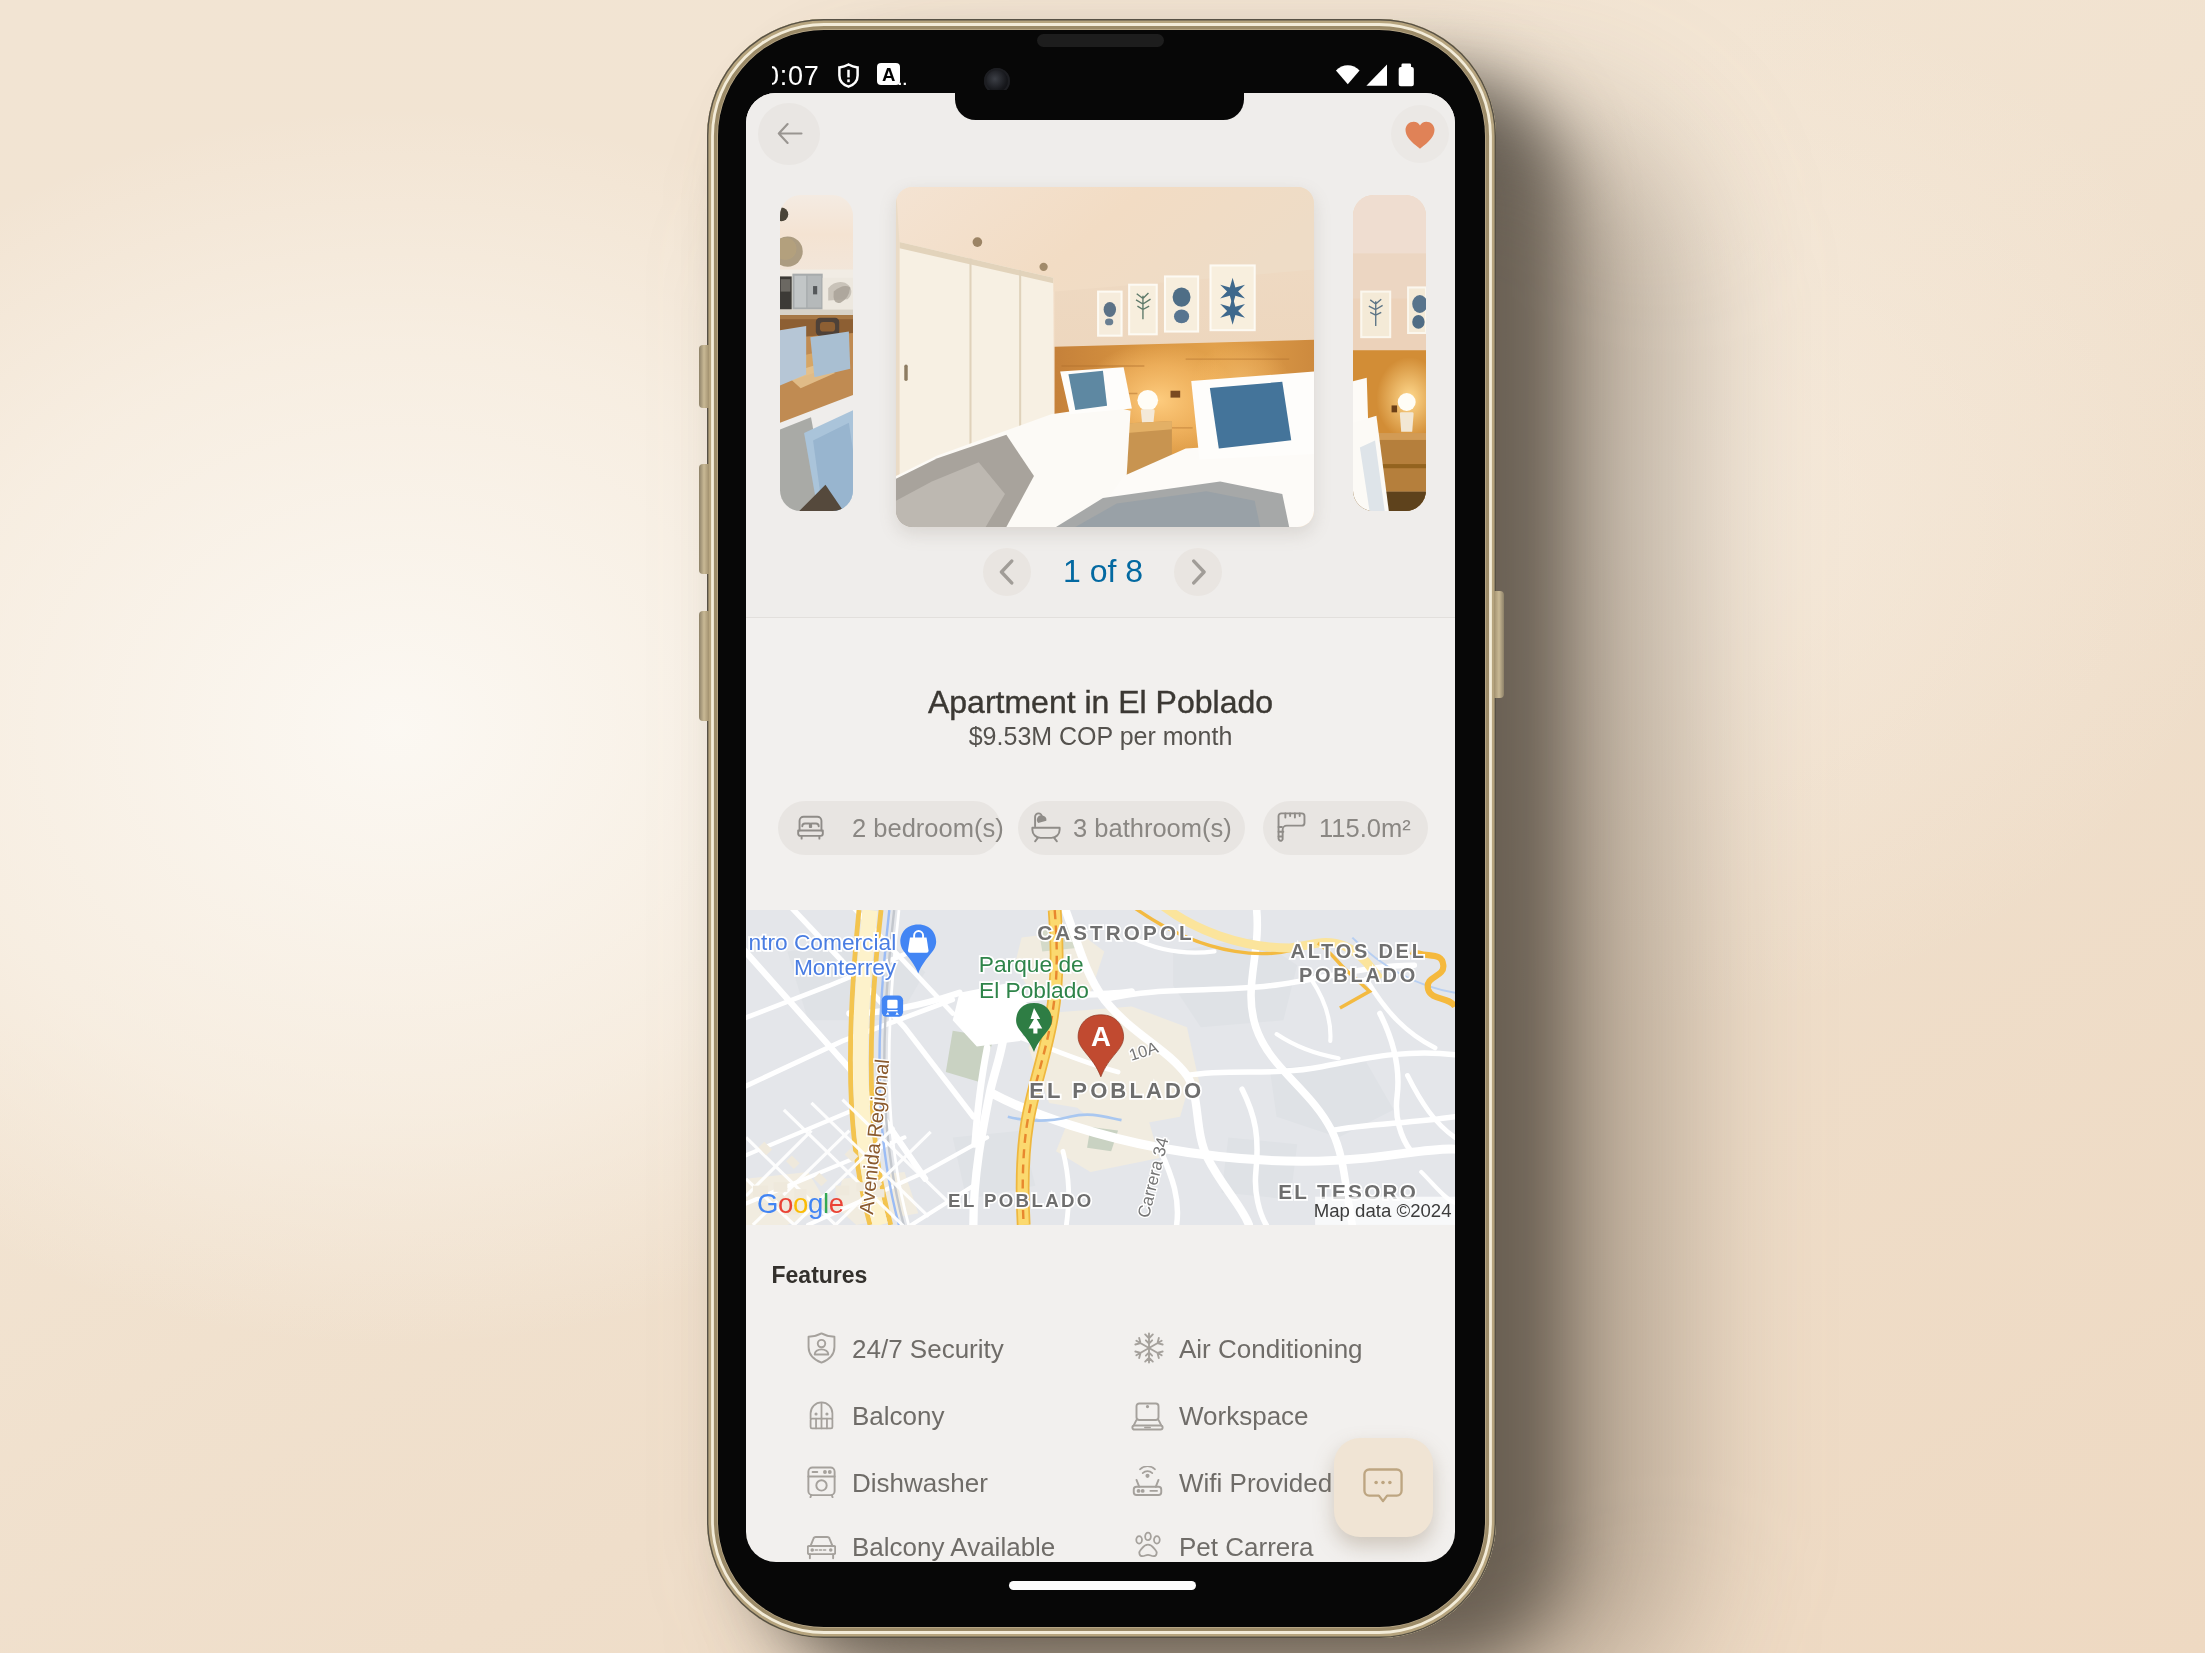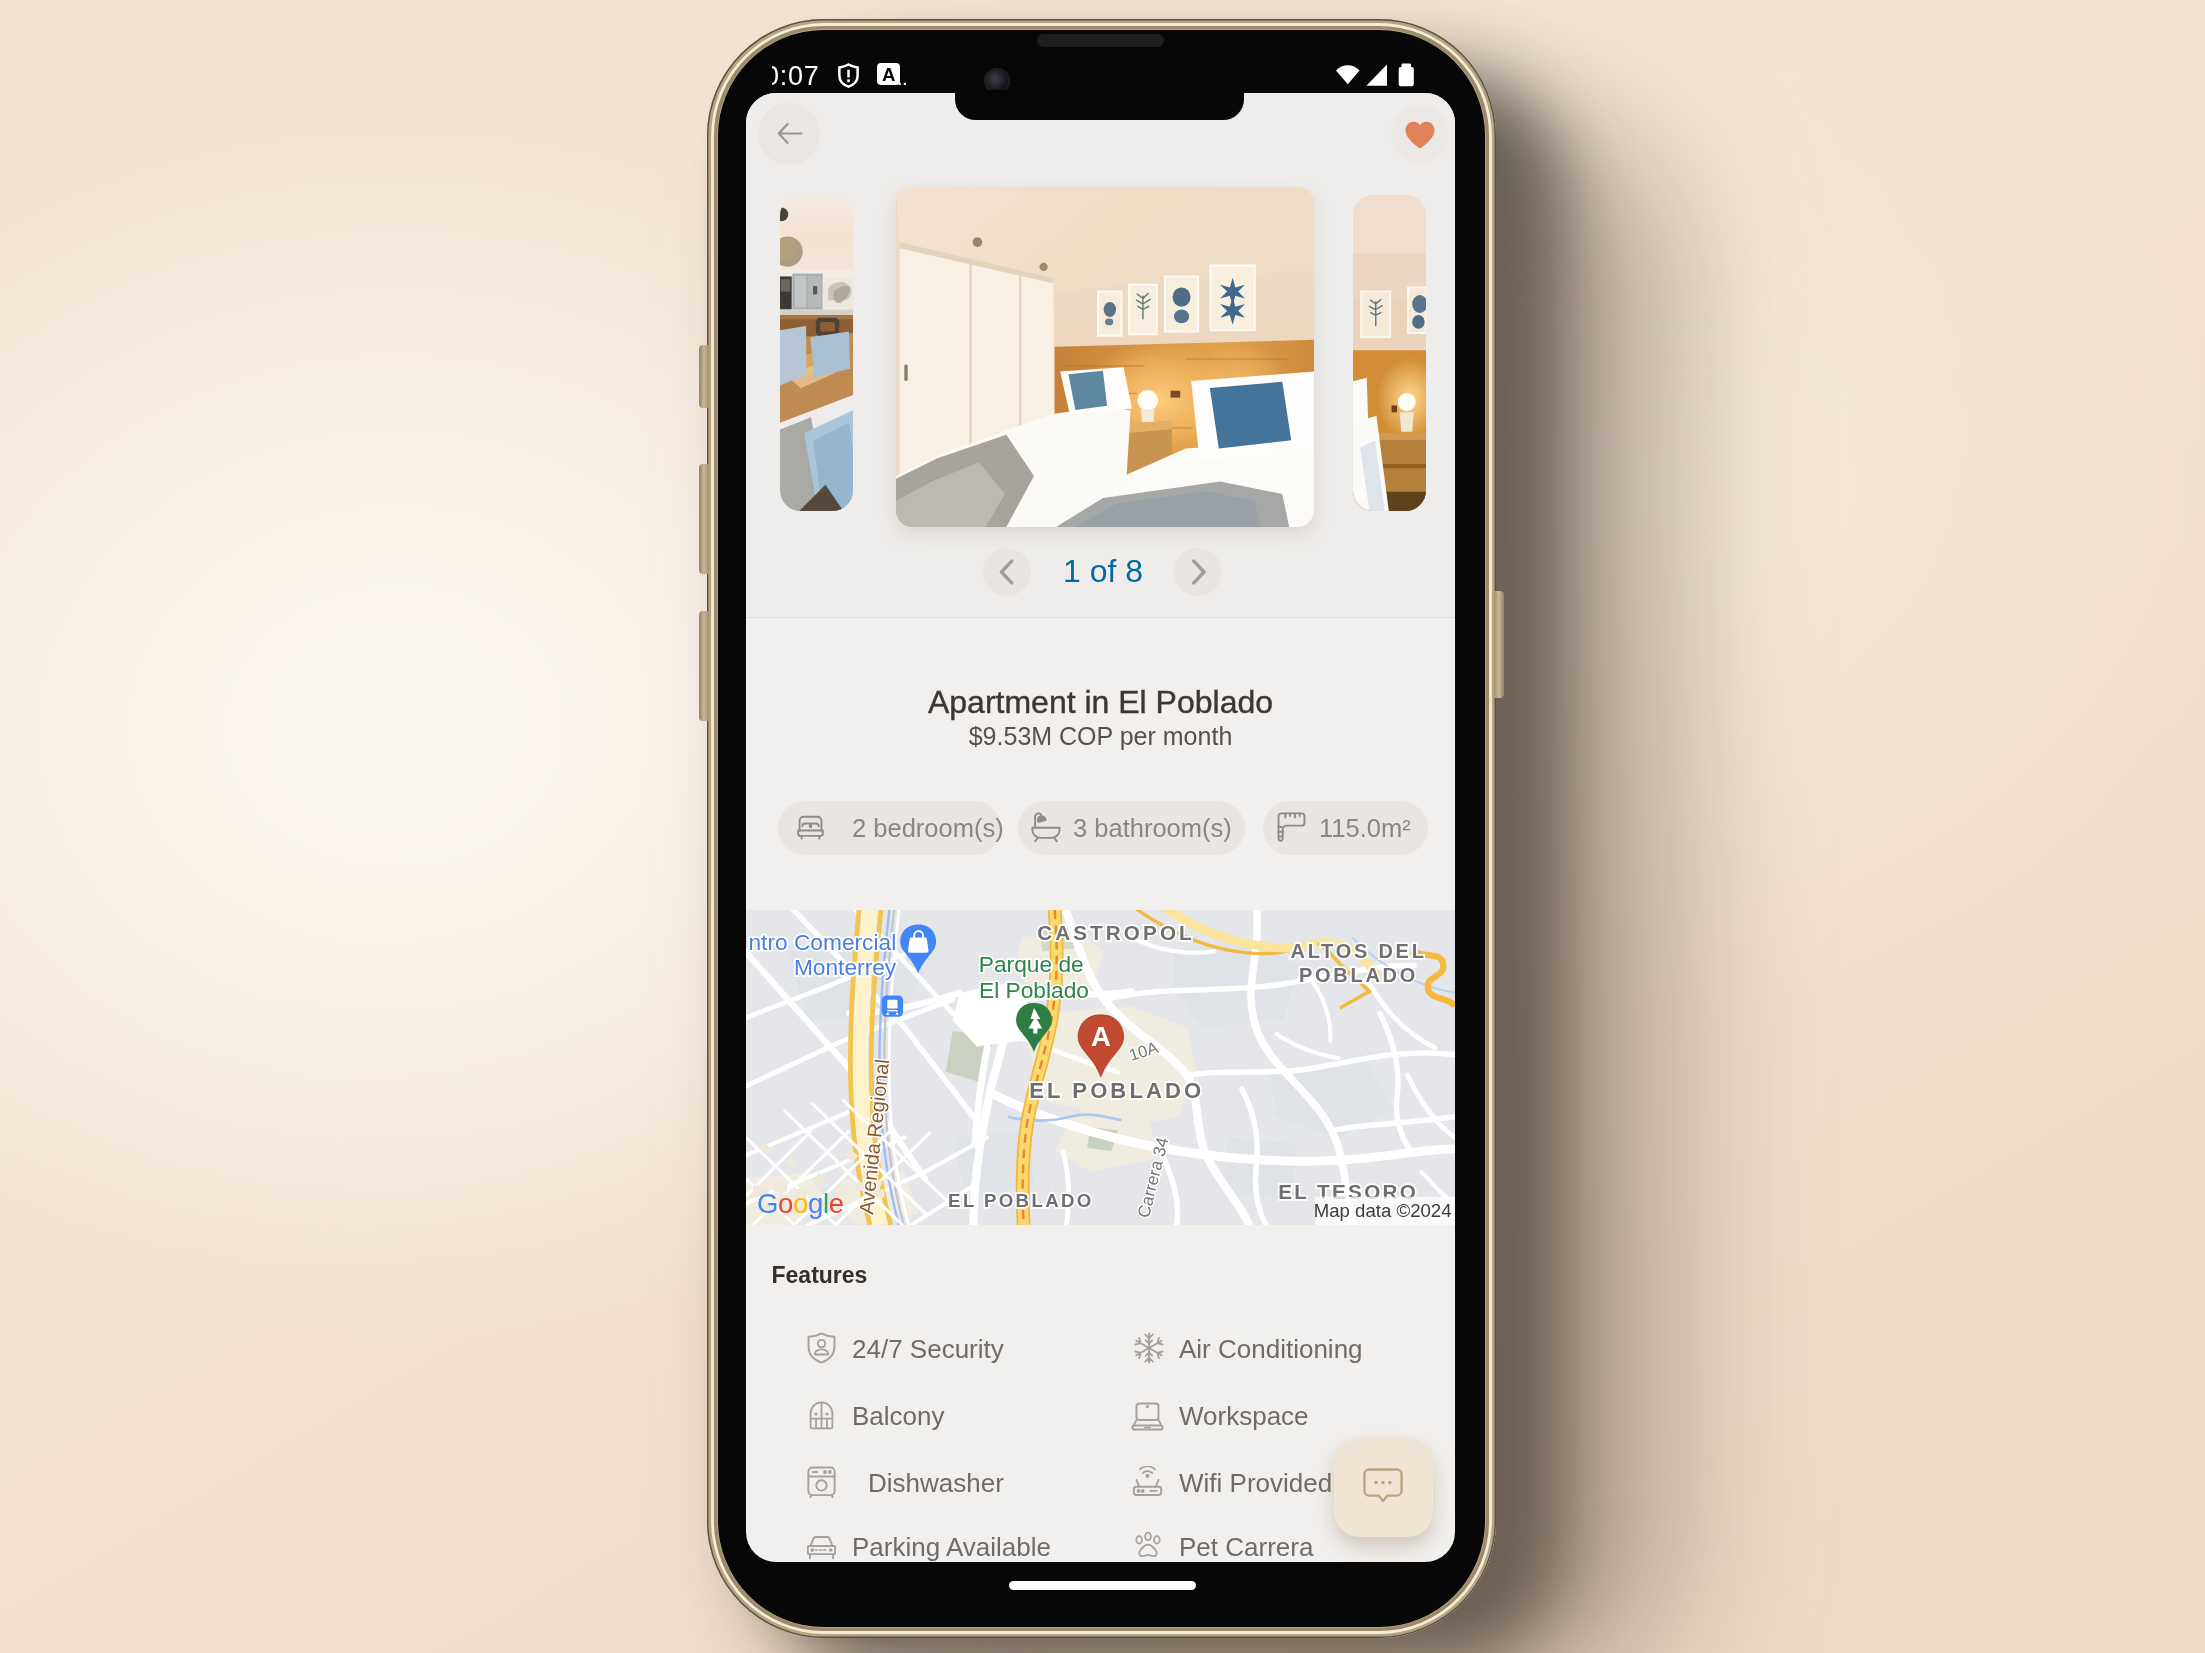--- a/index.html
+++ b/index.html
@@ -512,21 +512,21 @@
       <g fill="none" stroke="#a5a19c" stroke-width="2.8" stroke-linecap="round" stroke-linejoin="round">
         <rect x="2" y="2" width="38" height="40" rx="6"></rect>
         <path d="M2 15 h38"></path>
         <path d="M8 8.5 h7" stroke-width="2.6"></path>
         <circle cx="26" cy="8.5" r="1.4" fill="#a5a19c"></circle>
         <circle cx="33" cy="8.5" r="1.4" fill="#a5a19c"></circle>
         <circle cx="21" cy="28" r="7.5"></circle>
         <path d="M6 42 l-1 3 M36 42 l1 3"></path>
       </g>
     </svg>
-  <div class="abs" style="left:122px;top:1374px;width:227px;height:32px;color:#6f6c68;font-size:26px;line-height:32px;">Dishwasher</div>
+  <div class="abs" style="left:106px;top:1374px;width:227px;height:32px;color:#6f6c68;font-size:26px;line-height:32px;">Dishwasher</div>
 
   <svg class="abs" style="left:385px;top:1373px;" width="33" height="32" viewBox="0 0 48 46">
       <g fill="none" stroke="#a5a19c" stroke-width="2.8" stroke-linecap="round" stroke-linejoin="round">
         <rect x="4" y="30" width="40" height="12" rx="4"></rect>
         <path d="M12 30 L8 20 M36 30 L40 20"></path>
         <path d="M17 10 a10 10 0 0 1 14 0 M13 4.5 a16 16 0 0 1 22 0" stroke-width="2.4"></path>
         <circle cx="24" cy="14" r="1.6" fill="#a5a19c"></circle>
         <circle cx="11" cy="36" r="1.4" fill="#a5a19c"></circle>
         <circle cx="17" cy="36" r="1.4" fill="#a5a19c"></circle>
         <path d="M28 36 h10" stroke-width="2.4"></path>
@@ -537,21 +537,21 @@
   <svg class="abs" style="left:61px;top:1442px;" width="29" height="26" viewBox="0 0 42 38">
       <g fill="none" stroke="#a5a19c" stroke-width="2.8" stroke-linecap="round" stroke-linejoin="round">
         <path d="M5 16 L9 6 a4 4 0 0 1 4 -3 L29 3 a4 4 0 0 1 4 3 L37 16"></path>
         <path d="M3 16 h36 a2 2 0 0 1 2 2 v8 a2 2 0 0 1 -2 2 h-36 a2 2 0 0 1 -2 -2 v-8 a2 2 0 0 1 2 -2 Z"></path>
         <path d="M4 28 v6 M38 28 v6"></path>
         <path d="M12 22 h18" stroke-dasharray="3 3" stroke-width="2.4"></path>
         <circle cx="7.5" cy="22" r="1.2" fill="#a5a19c"></circle>
         <circle cx="34.5" cy="22" r="1.2" fill="#a5a19c"></circle>
       </g>
     </svg>
-  <div class="abs" style="left:106px;top:1438px;width:276px;height:32px;color:#6f6c68;font-size:26px;line-height:32px;">Parking Available</div>
+  <div class="abs" style="left:106px;top:1438px;width:276px;height:32px;color:#6f6c68;font-size:26px;line-height:32px;">Balcony Available</div>
 
   <svg class="abs" style="left:387px;top:1438px;" width="30" height="30" viewBox="0 0 44 44">
       <g fill="none" stroke="#a5a19c" stroke-width="2.6" stroke-linecap="round" stroke-linejoin="round">
         <ellipse cx="9" cy="13" rx="4.2" ry="5.5"></ellipse>
         <ellipse cx="22" cy="8" rx="4.2" ry="5.5"></ellipse>
         <ellipse cx="35" cy="13" rx="4.2" ry="5.5"></ellipse>
         <path d="M22 20 c6 0 8 5 11 8 c3 3 2 9 -3 9 c-3.5 0 -4.5 -2 -8 -2 c-3.5 0 -4.5 2 -8 2 c-5 0 -6 -6 -3 -9 c3 -3 5 -8 11 -8 Z"></path>
       </g>
     </svg>
   <div class="abs" style="left:433px;top:1438px;width:248px;height:32px;color:#6f6c68;font-size:26px;line-height:32px;">Pet Carrera</div>

